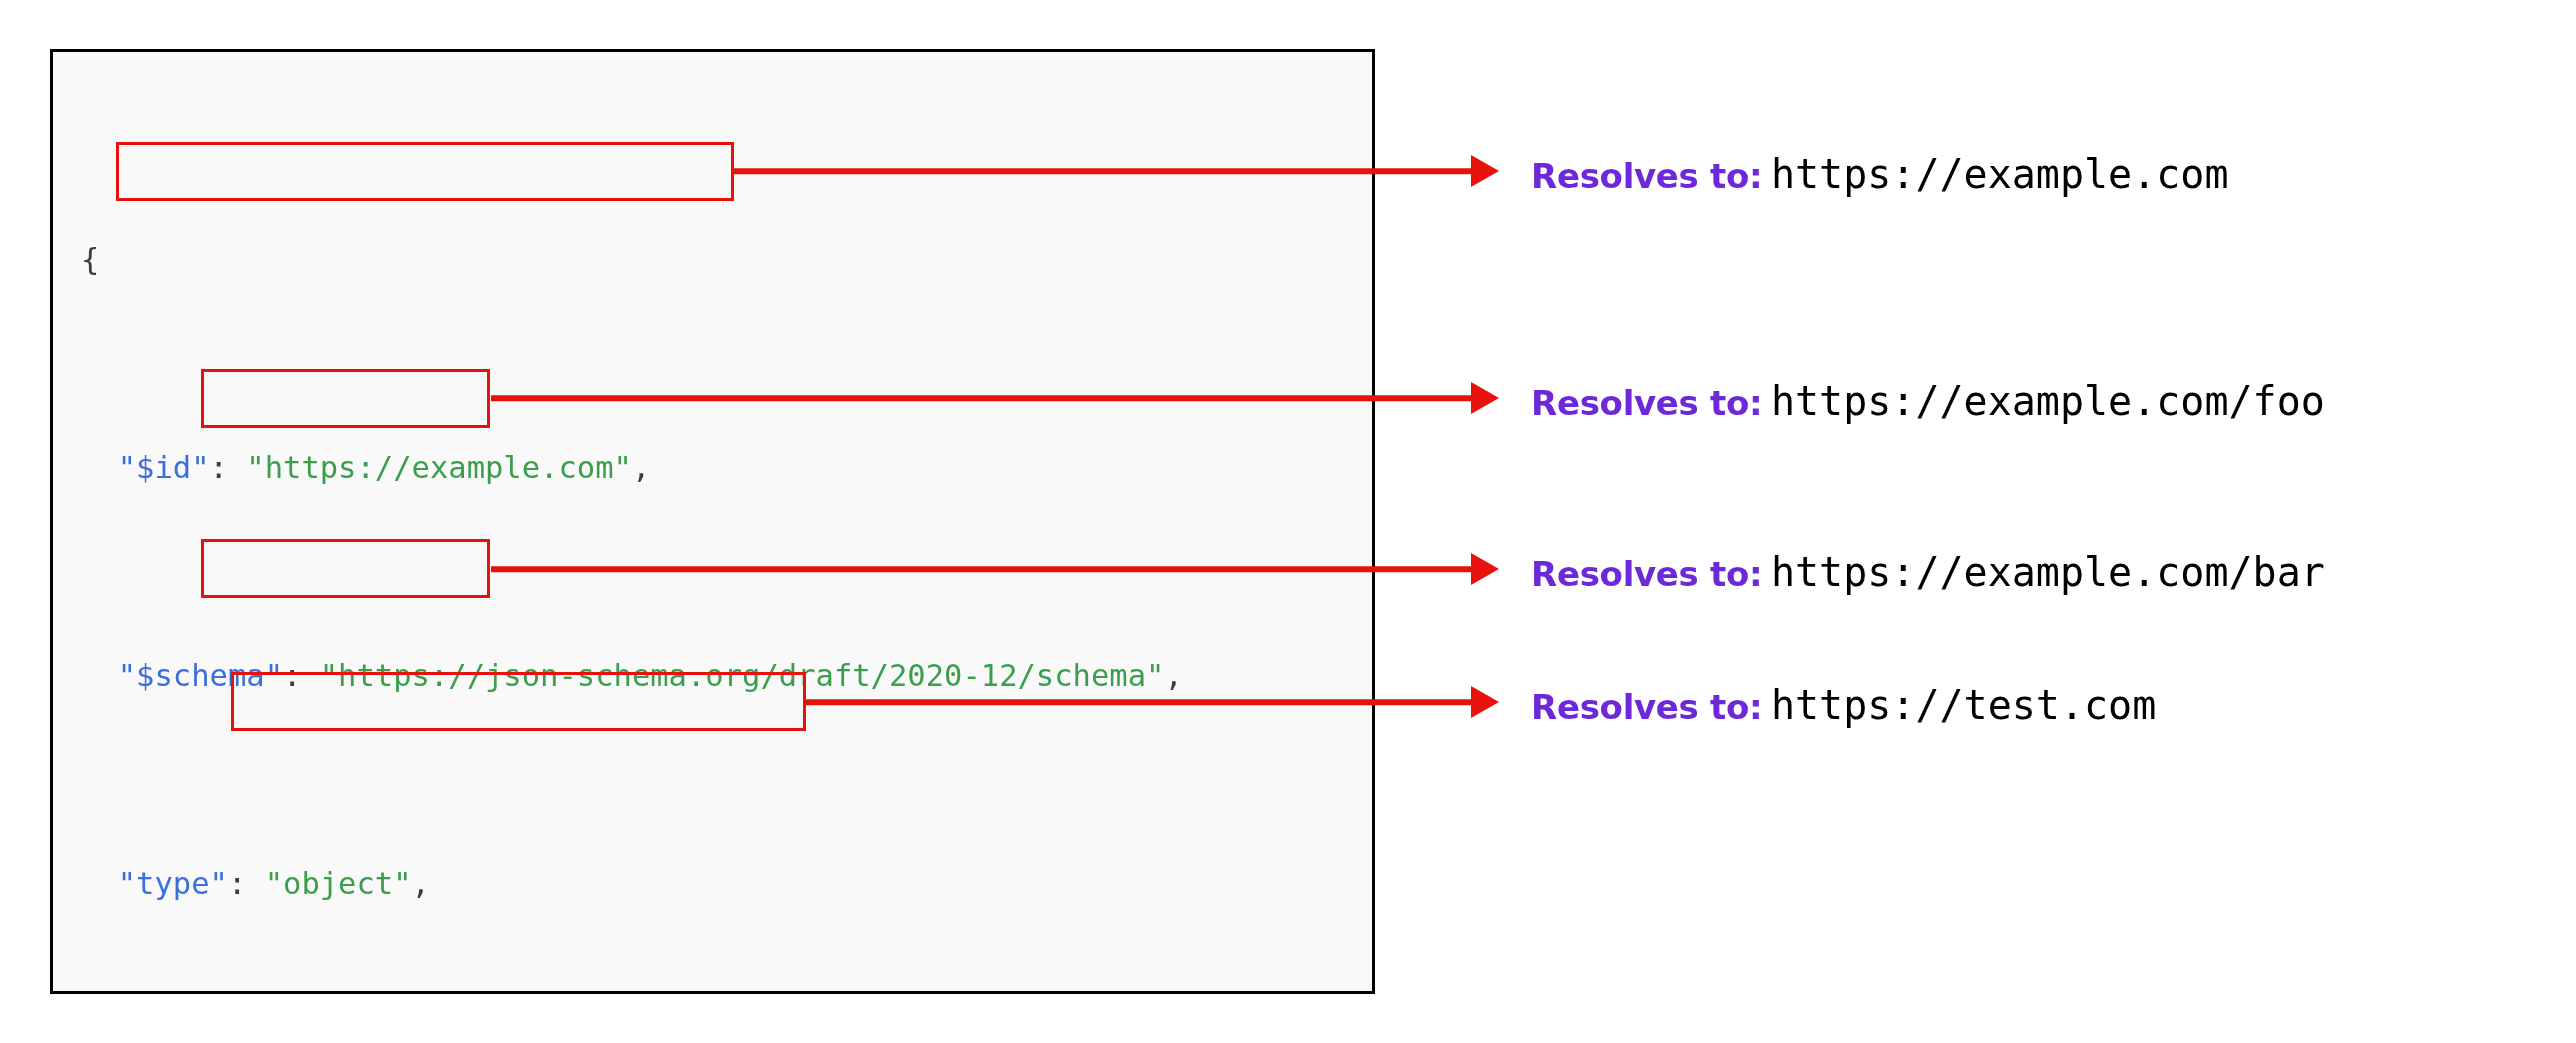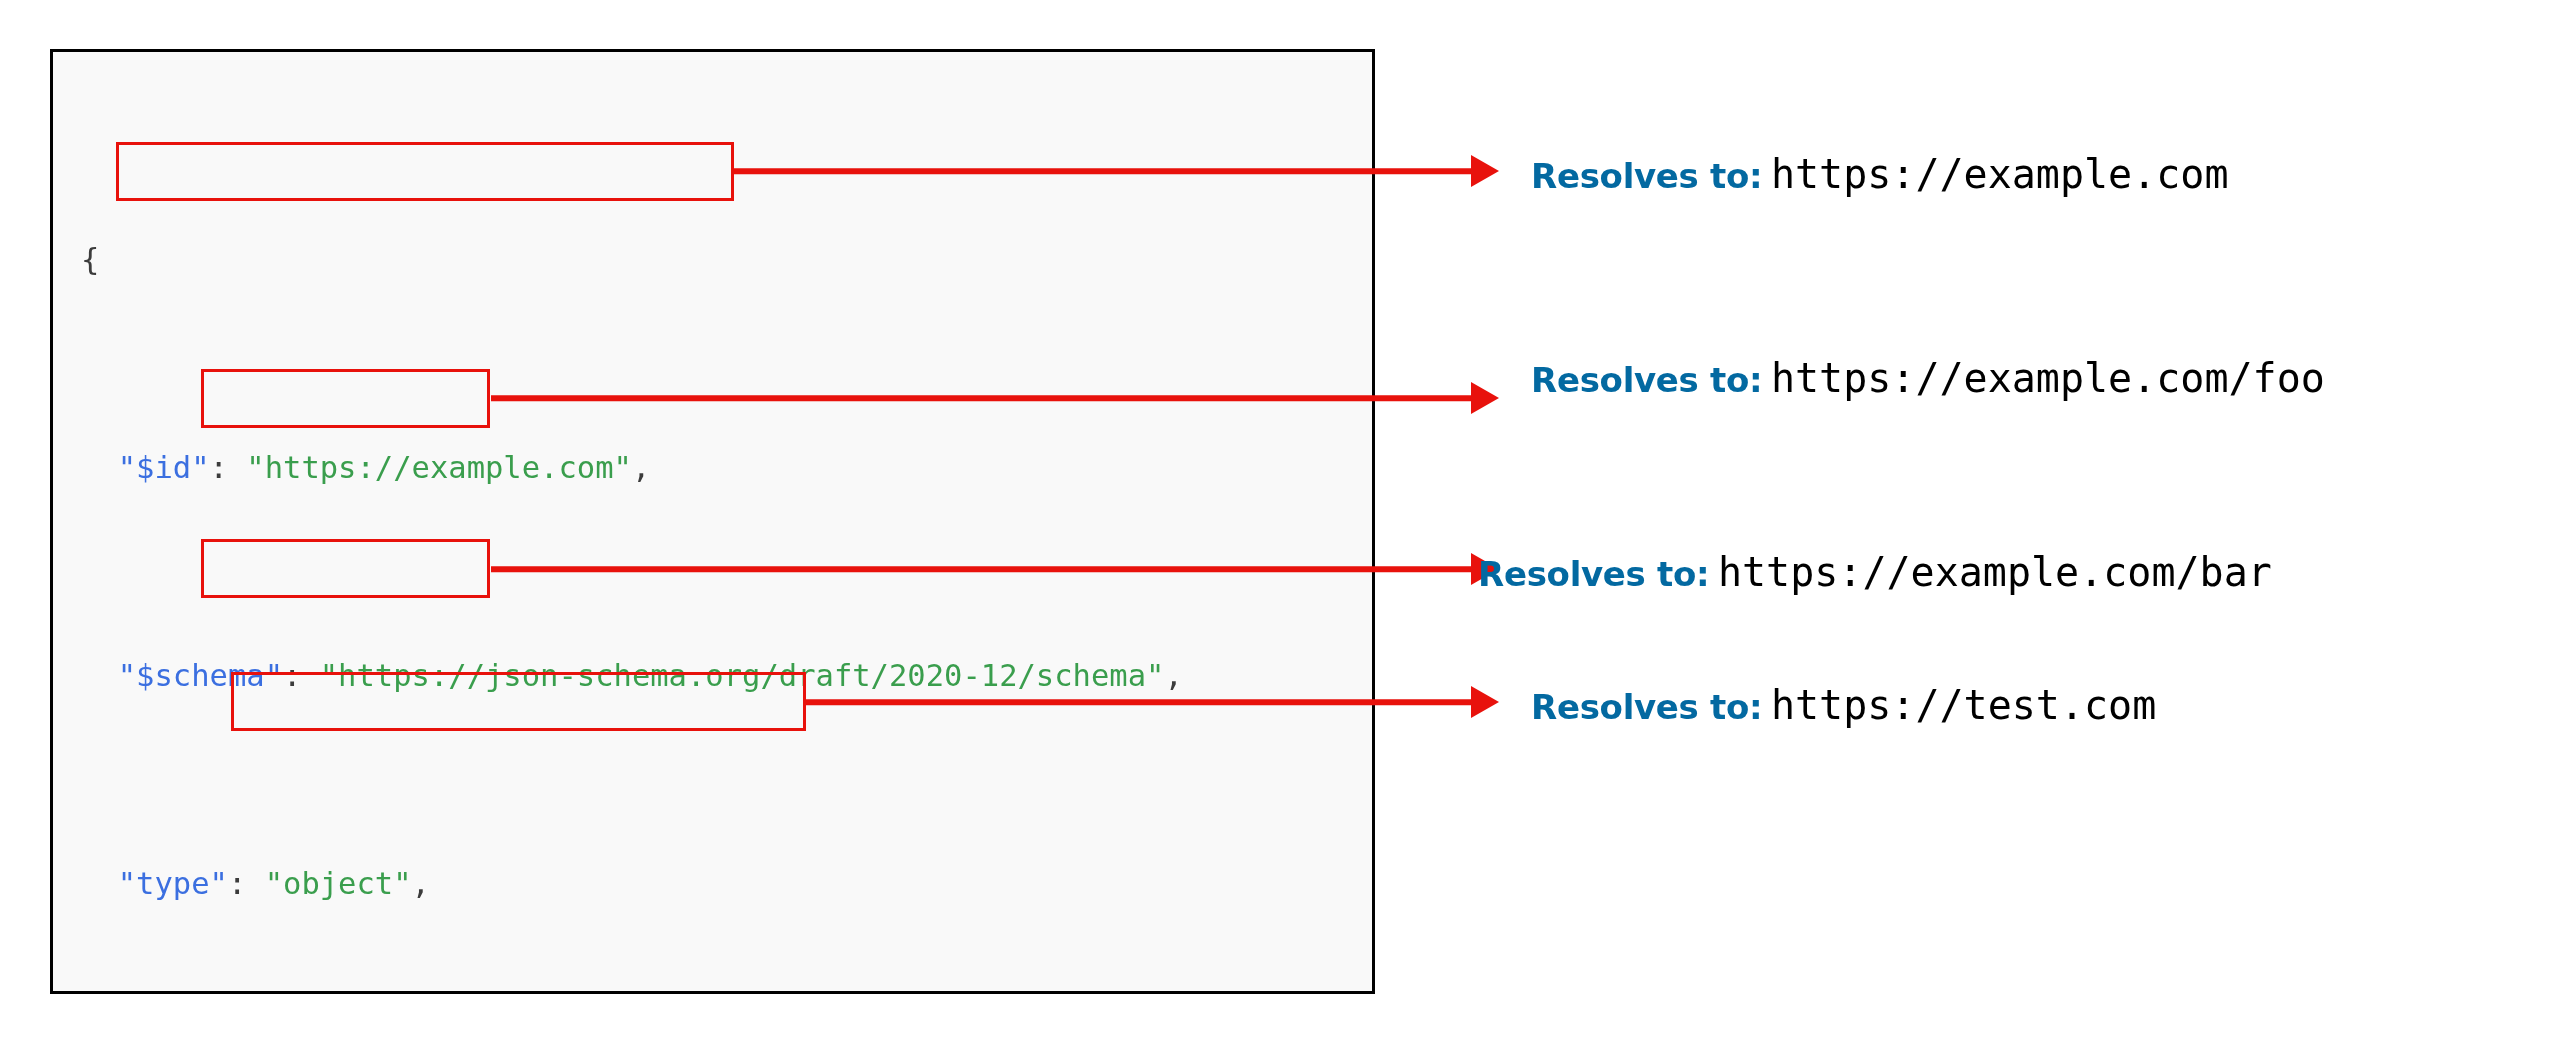--- a/index.html
+++ b/index.html
@@ -68,21 +68,21 @@
   
   .annotation{
     position:absolute;
     white-space:nowrap;
     line-height:1;
   }
   .annotation .lbl{
     font-family:"DejaVu Sans", sans-serif;
     font-weight:bold;
     font-size:34px;
-    color:#0369a1;
+    color:#6d28d9;
     letter-spacing:-0.3px;
   }
   .annotation .url{
     font-family:"DejaVu Sans Mono", monospace;
     font-weight:normal;
     font-size:40px;
     color:#000000;
     margin-left:8.5px;
   }
 </style>
@@ -152,24 +152,24 @@
 </div>
 <div class="arrow" style="left:805px; top:702px;">
   <div class="shaft" style="width:667px;"></div>
   <div class="head" style="left:666px;"></div>
 </div>
 
 <div class="annotation" style="left:1531px; top:154px;">
   <span class="lbl">Resolves to:</span><span class="url">https://example.com</span>
 </div>
 
-<div class="annotation" style="left:1531px; top:358px;">
+<div class="annotation" style="left:1531px; top:381px;">
   <span class="lbl">Resolves to:</span><span class="url">https://example.com/foo</span>
 </div>
 
-<div class="annotation" style="left:1478px; top:552px;">
+<div class="annotation" style="left:1531px; top:552px;">
   <span class="lbl">Resolves to:</span><span class="url">https://example.com/bar</span>
 </div>
 
 <div class="annotation" style="left:1531px; top:685px;">
   <span class="lbl">Resolves to:</span><span class="url">https://test.com</span>
 </div>
 
 
 </body></html>

